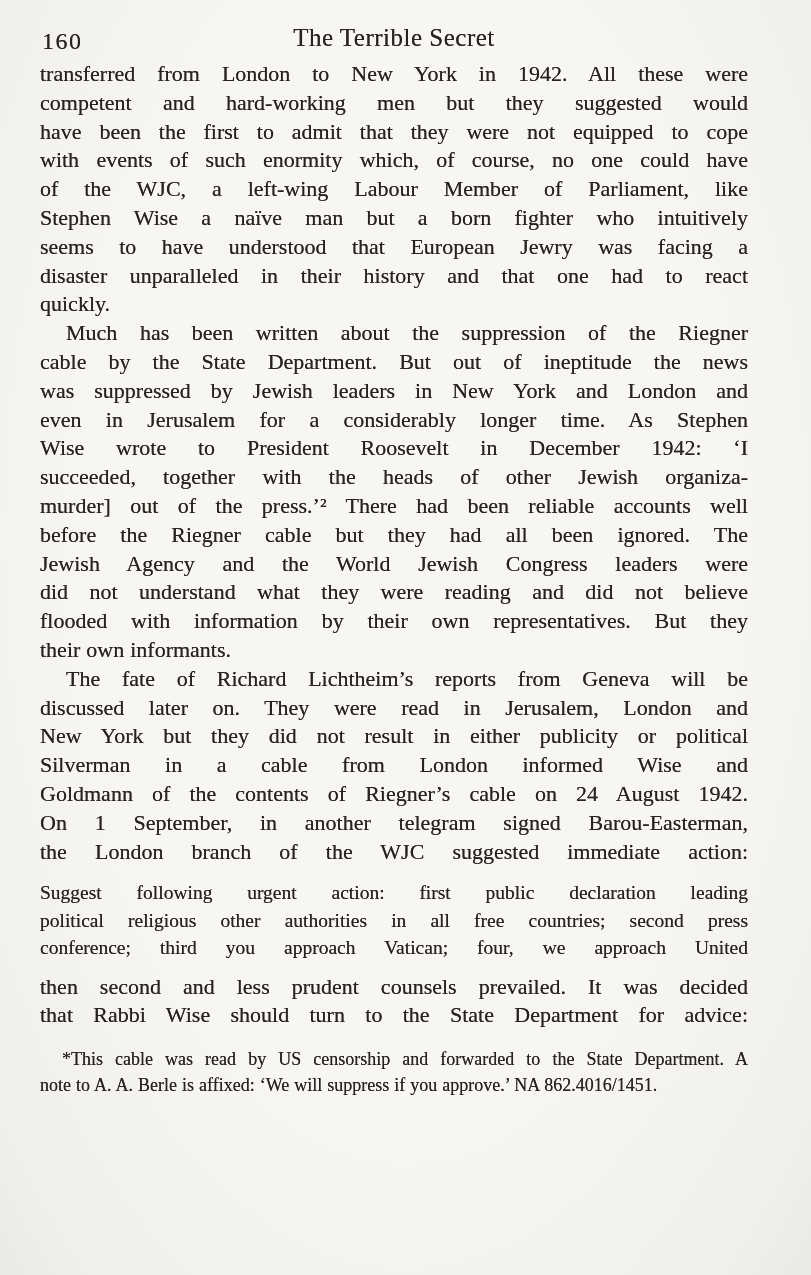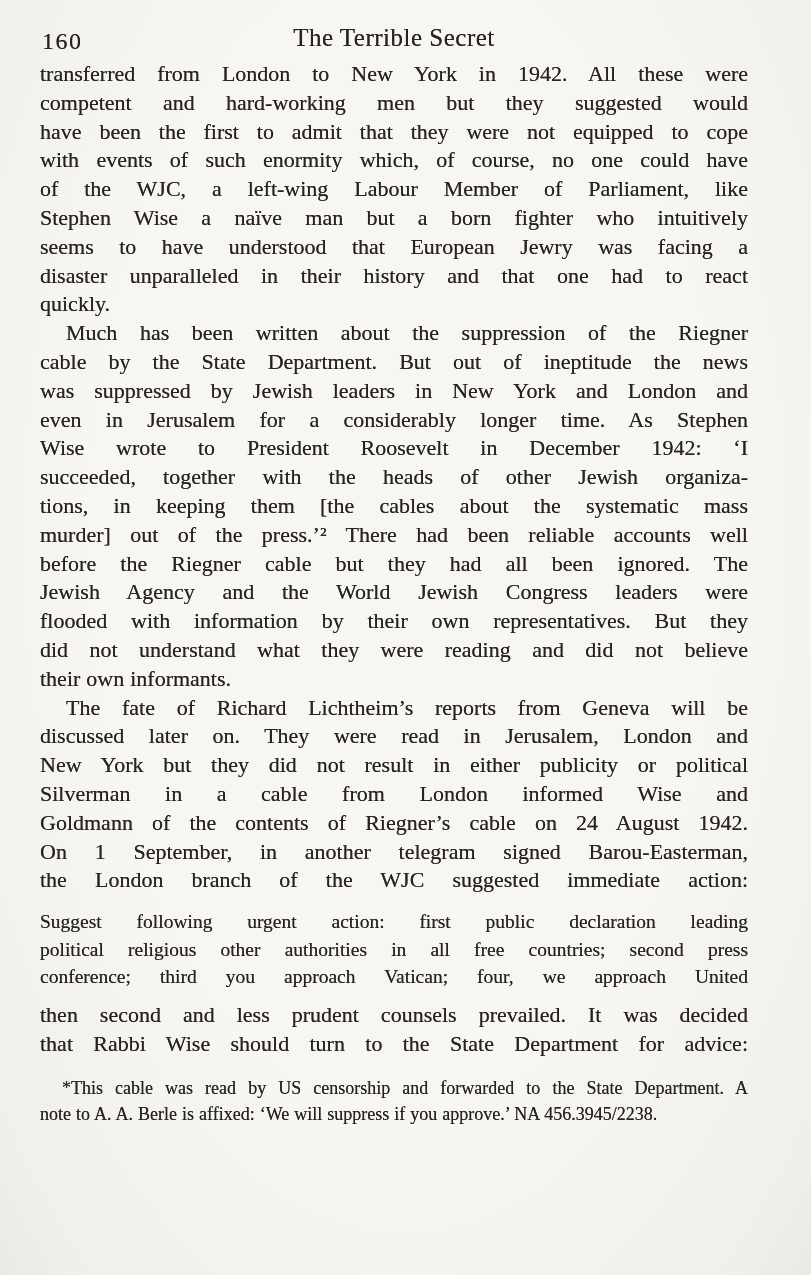--- a/index.html
+++ b/index.html
@@ -98,26 +98,25 @@
           <span class="line">disaster unparalleled in their history and that one had to react</span>
           <span class="line last">quickly.</span>
         </p>
         <p class="para body indent">
           <span class="line">Much has been written about the suppression of the Riegner</span>
           <span class="line">cable by the State Department. But out of ineptitude the news</span>
           <span class="line">was suppressed by Jewish leaders in New York and London and</span>
           <span class="line">even in Jerusalem for a considerably longer time. As Stephen</span>
           <span class="line">Wise wrote to President Roosevelt in December 1942: ‘I</span>
           <span class="line">succeeded, together with the heads of other Jewish organiza-</span>
-          <span class="line">tions, in keeping them [the cables about the systematic mass</span>
           <span class="line">murder] out of the press.’² There had been reliable accounts well</span>
           <span class="line">before the Riegner cable but they had all been ignored. The</span>
           <span class="line">Jewish Agency and the World Jewish Congress leaders were</span>
+          <span class="line">did not understand what they were reading and did not believe</span>
           <span class="line">flooded with information by their own representatives. But they</span>
-          <span class="line">did not understand what they were reading and did not believe</span>
           <span class="line last">their own informants.</span>
         </p>
         <p class="para body indent">
           <span class="line">The fate of Richard Lichtheim’s reports from Geneva will be</span>
           <span class="line">discussed later on. They were read in Jerusalem, London and</span>
           <span class="line">New York but they did not result in either publicity or political</span>
           <span class="line">Silverman in a cable from London informed Wise and</span>
           <span class="line">Goldmann of the contents of Riegner’s cable on 24 August 1942.</span>
           <span class="line">On 1 September, in another telegram signed Barou-Easterman,</span>
           <span class="line">the London branch of the WJC suggested immediate action:</span>
@@ -126,17 +125,17 @@
           <span class="line">Suggest following urgent action: first public declaration leading</span>
           <span class="line">political religious other authorities in all free countries; second press</span>
           <span class="line">conference; third you approach Vatican; four, we approach United</span>
         </p>
         <p class="para body">
           <span class="line">then second and less prudent counsels prevailed. It was decided</span>
           <span class="line">that Rabbi Wise should turn to the State Department for advice:</span>
         </p>
         <p class="para footnote indent">
           <span class="line">*This cable was read by US censorship and forwarded to the State Department. A</span>
-          <span class="line last">note to A. A. Berle is affixed: ‘We will suppress if you approve.’ NA 456.3945/2238.</span>
+          <span class="line last">note to A. A. Berle is affixed: ‘We will suppress if you approve.’ NA 862.4016/1451.</span>
         </p>
       </main>
   </div>
 </div>
 
 </body></html>

